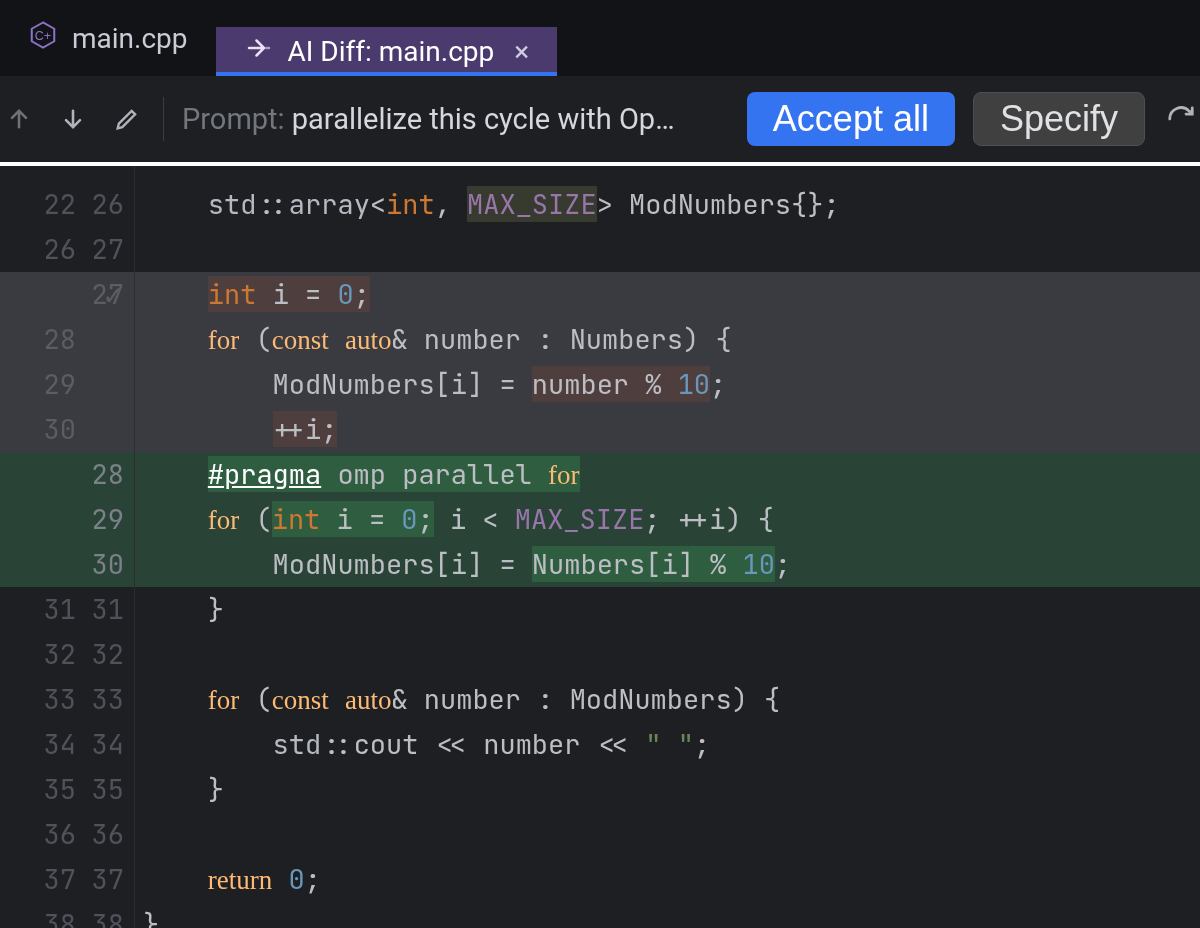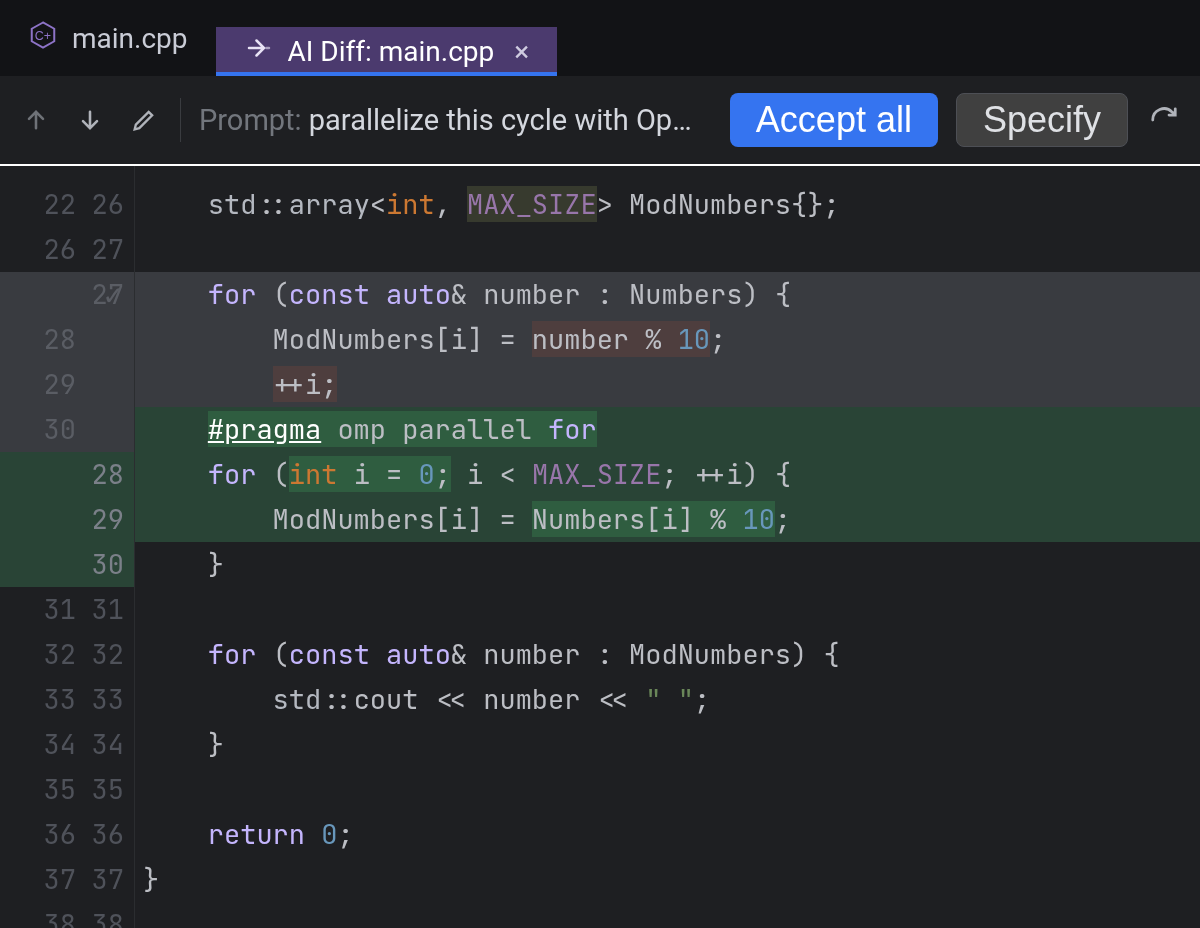--- a/index.html
+++ b/index.html
@@ -48,23 +48,23 @@
     line-height: 1;
   }
   .tab svg { flex: 0 0 auto; }
 
   
   .toolbar {
     display: flex;
     align-items: center;
     gap: 18px;
     height: 90px;
-    padding: 0 18px;
+    padding: 0 1px;
     background: #1e1f22;
-    border-bottom: 2px solid #ffffff;
+    border-bottom: 4px solid #ffffff;
   }
   .toolbar .divider {
     width: 1px; height: 44px;
     background: #3a3c40;
   }
   .toolbar .prompt {
     flex: 1 1 auto;
     font-size: 29px;
     color: #72767d;
     white-space: nowrap;
@@ -152,21 +152,21 @@
     align-items: center;
     padding-left: 8px;
     white-space: pre;
   }
   .line.del { background: #393b40; }
   .line.add { background: #294436; }
   .line .del-mark { background: #4e3e3e; }
   .line .add-mark { background: #2f5d40; }
 
   
-  .kw   { color: #c4b5fd; }
+  .kw   { color: #fdba74; font-family: Liberation Serif, serif; }
   .ns   { color: #b4b8c0; }
   .ty   { color: #cc7832; }
   .fn   { color: #b4b8c0; }
   .id   { color: #bcbec4; }
   .num  { color: #6897bb; }
   .str  { color: #6a8759; }
   .pp   { color: #ffffff; text-decoration: underline; }
   .op   { color: #bcbec4; }
   .cnst { color: #9876aa; }
   .hl   { background: #373a2e; }
@@ -296,20 +296,21 @@
       </div>
       <div class="g-row ">
         <span>38</span>
         <span>38</span>
       </div>
     </div>
   <div class="code" id="code">
     <div class="top-pad"></div>
   <div class="line "><pre>    <span class="ns">std</span><span class="op">::</span><span class="fn">array</span><span class="op">&lt;</span><span class="ty">int</span><span class="op">,</span> <span class="cnst hl">MAX_SIZE</span><span class="op">&gt;</span> <span class="id">ModNumbers</span><span class="op">{};</span></pre></div>
       <div class="line "><pre></pre></div>
+      <div class="line del"><pre>    <span class="del-mark"><span class="ty">int</span> <span class="id">i</span> <span class="op">=</span> <span class="num">0</span><span class="op">;</span></span></pre></div>
       <div class="line del"><pre>    <span class="kw">for</span> <span class="op">(</span><span class="kw">const</span> <span class="kw">auto</span><span class="op">&amp;</span> <span class="id">number</span> <span class="op">:</span> <span class="id">Numbers</span><span class="op">)</span> <span class="op">{</span></pre></div>
       <div class="line del"><pre>        <span class="id">ModNumbers</span><span class="op">[</span><span class="id">i</span><span class="op">]</span> <span class="op">=</span> <span class="del-mark"><span class="id">number</span> <span class="op">%</span> <span class="num">10</span></span><span class="op">;</span></pre></div>
       <div class="line del"><pre>        <span class="del-mark"><span class="op">++</span><span class="id">i</span><span class="op">;</span></span></pre></div>
       <div class="line add"><pre>    <span class="add-mark"><span class="pp">#pragma</span> <span class="id">omp parallel</span> <span class="kw">for</span></span></pre></div>
       <div class="line add"><pre>    <span class="kw">for</span> <span class="op">(</span><span class="add-mark"><span class="ty">int</span> <span class="id">i</span> <span class="op">=</span> <span class="num">0</span><span class="op">;</span></span> <span class="id">i</span> <span class="op">&lt;</span> <span class="cnst">MAX_SIZE</span><span class="op">;</span> <span class="op">++</span><span class="id">i</span><span class="op">)</span> <span class="op">{</span></pre></div>
       <div class="line add"><pre>        <span class="id">ModNumbers</span><span class="op">[</span><span class="id">i</span><span class="op">]</span> <span class="op">=</span> <span class="add-mark"><span class="id">Numbers</span><span class="op">[</span><span class="id">i</span><span class="op">]</span> <span class="op">%</span> <span class="num">10</span></span><span class="op">;</span></pre></div>
       <div class="line "><pre>    <span class="op">}</span></pre></div>
       <div class="line "><pre></pre></div>
       <div class="line "><pre>    <span class="kw">for</span> <span class="op">(</span><span class="kw">const</span> <span class="kw">auto</span><span class="op">&amp;</span> <span class="id">number</span> <span class="op">:</span> <span class="id">ModNumbers</span><span class="op">)</span> <span class="op">{</span></pre></div>
       <div class="line "><pre>        <span class="ns">std</span><span class="op">::</span><span class="id">cout</span> <span class="op">&lt;&lt;</span> <span class="id">number</span> <span class="op">&lt;&lt;</span> <span class="str">" "</span><span class="op">;</span></pre></div>

